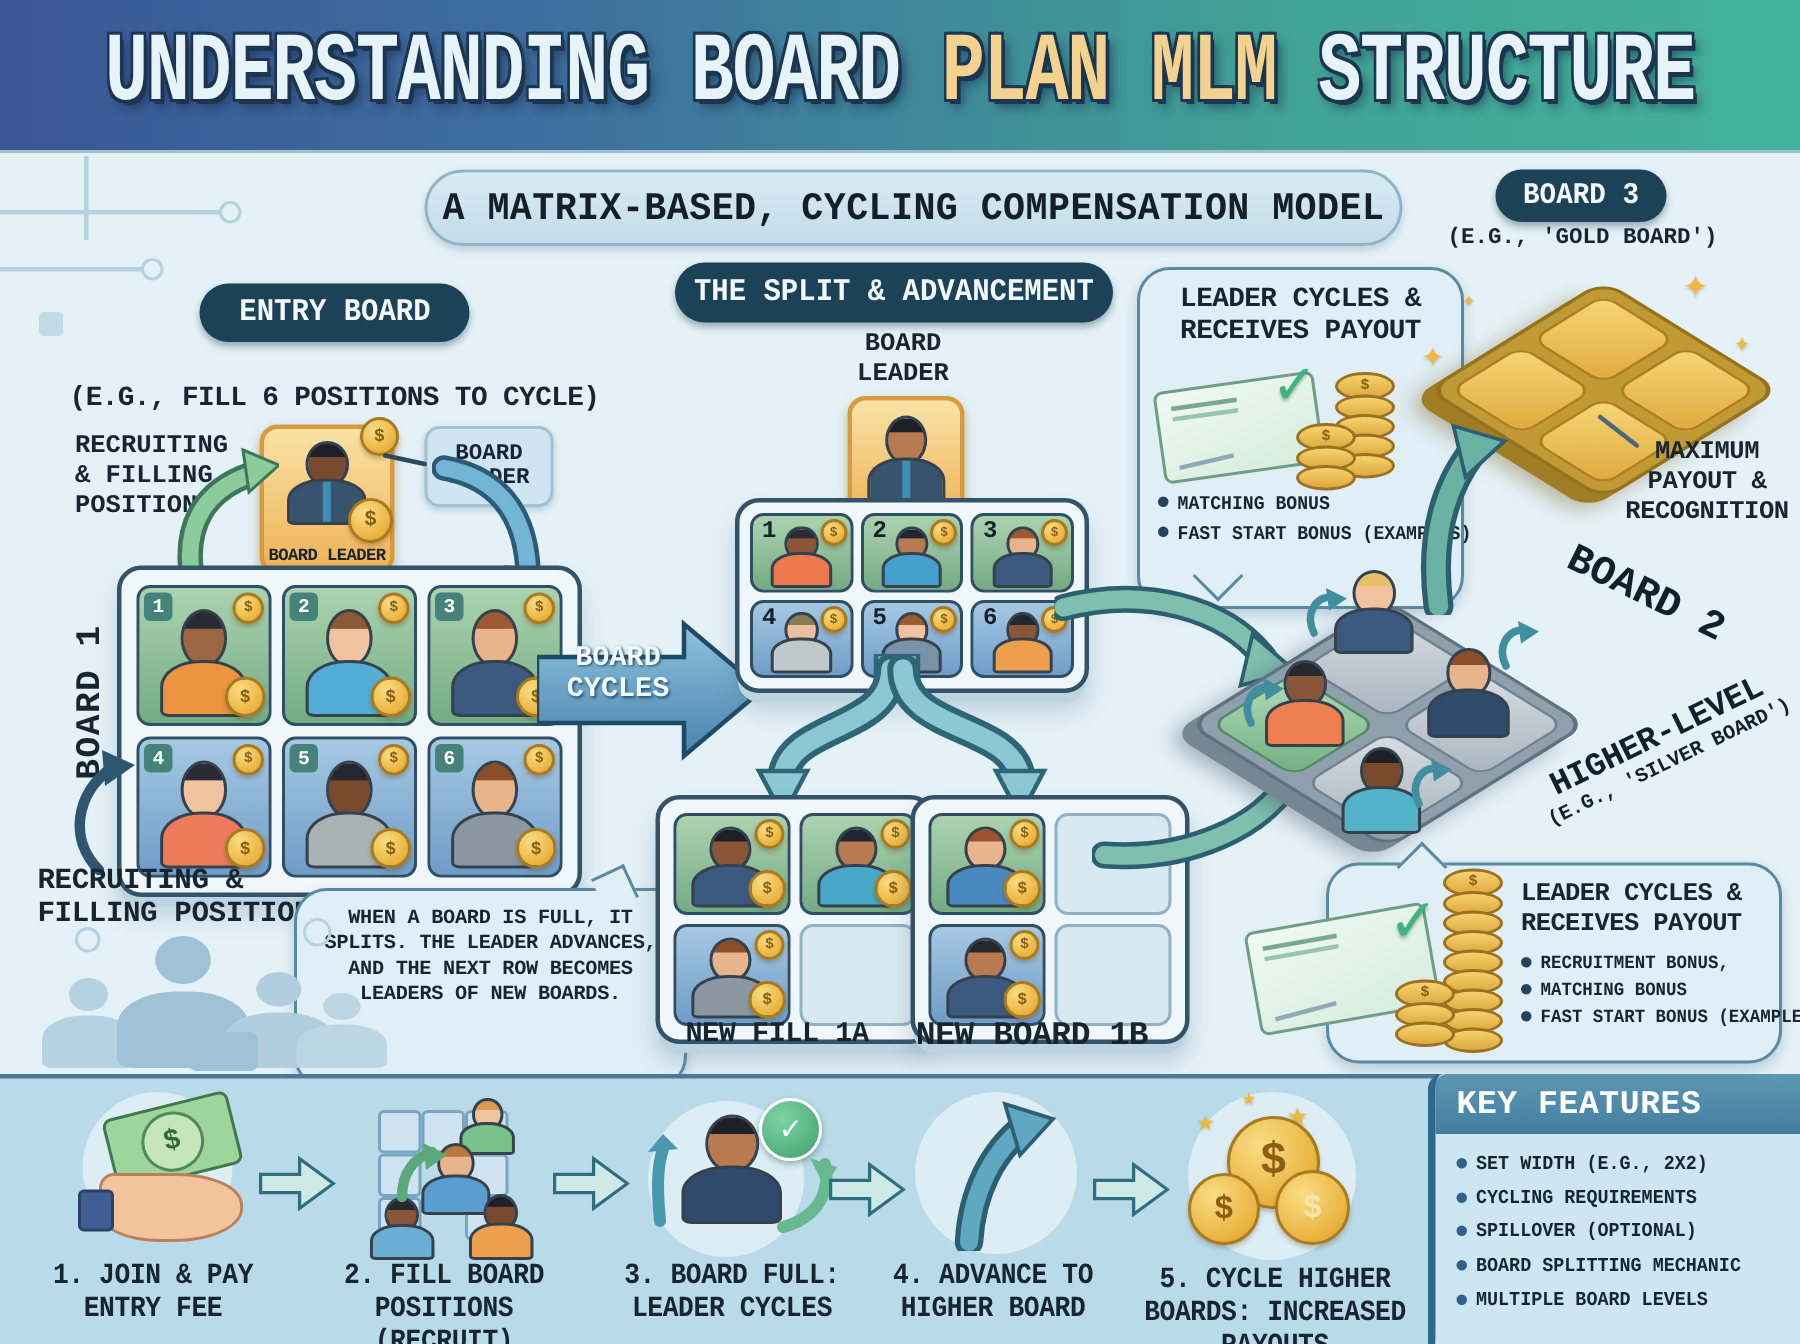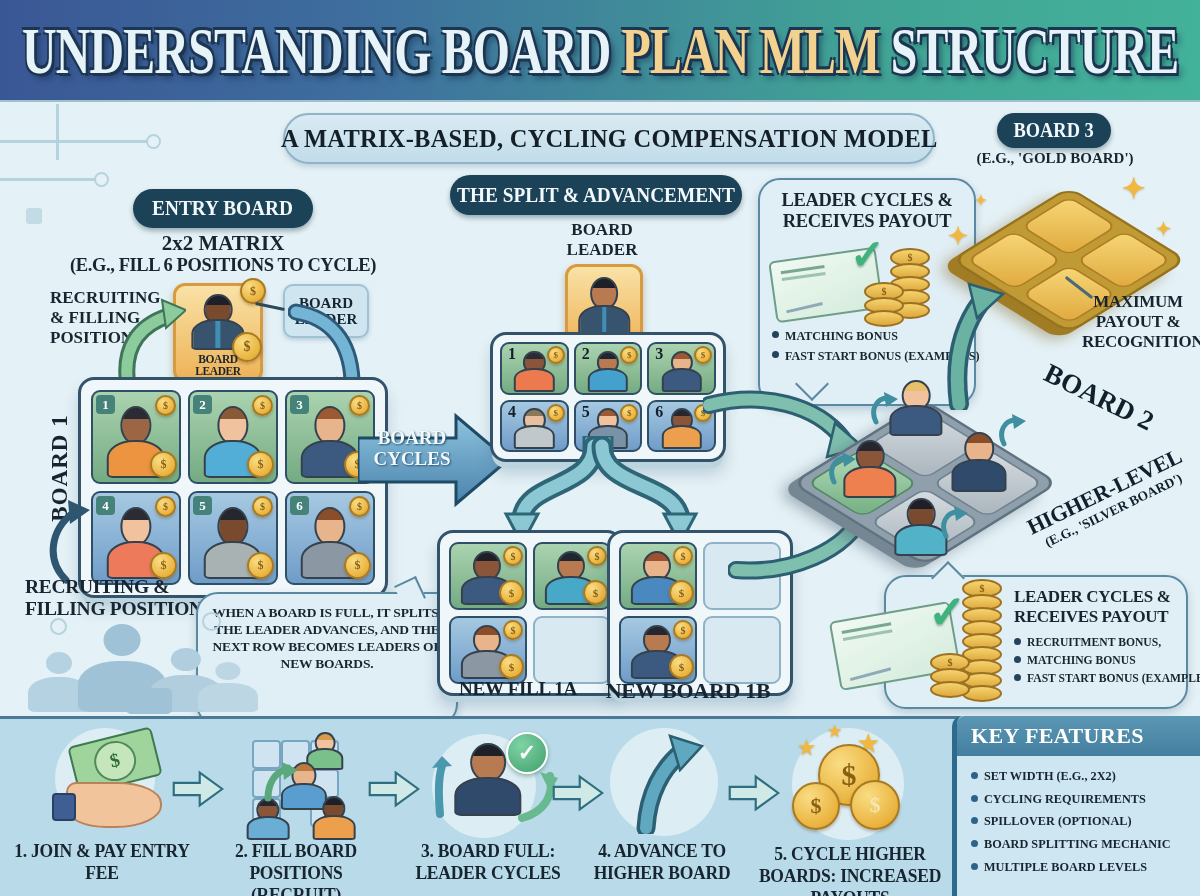--- a/index.html
+++ b/index.html
@@ -1,17 +1,17 @@
 <!DOCTYPE html>
 <html><head>
 <meta charset="utf-8">
 <style>
   html,body{margin:0;padding:0;}
   .canvas{position:relative;width:1200px;height:896px;overflow:hidden;
-    font-family:Liberation Serif, serif;font-weight:700;color:#172530;
+    font-family:Liberation Mono, monospace;font-weight:700;color:#172530;
     background:#e4f1f6;}
   .abs{position:absolute;}
   .ctr{text-align:center;}
   .dec{position:absolute;pointer-events:none;}
 
   
   .header{left:0;top:0;width:1200px;height:100px;
     background:linear-gradient(90deg,#3a5795 0%,#3e6e9e 30%,#41a395 72%,#43b29a 100%);
     display:flex;align-items:center;justify-content:center;
     border-bottom:2px solid #9fc0cc;}
@@ -158,21 +158,20 @@
   <div class="dec cirdot" style="left:94px;top:172px;width:11px;height:11px;"></div>
   <div class="dec" style="left:26px;top:208px;width:16px;height:16px;background:#c3dbe4;border-radius:3px;"></div>
 
   <div class="abs subpill" style="left:283px;top:113px;width:648px;height:47px;">
     <span>A MATRIX-BASED, CYCLING COMPENSATION MODEL</span>
   </div>
 
   <div class="abs badge" style="left:133px;top:189px;width:180px;height:39px;font-size:21px;">
     <span>ENTRY BOARD</span>
   </div>
-  <div class="abs ctr" style="left:55px;top:231px;width:336px;font-size:21px;">2x2 MATRIX</div>
   <div class="abs ctr" style="left:40px;top:255px;width:366px;font-size:18.5px;letter-spacing:-.4px;">(E.G., FILL 6 POSITIONS TO CYCLE)</div>
 
   <div class="abs" style="left:50px;top:288px;width:122px;font-size:17px;line-height:1.18;">RECRUITING &amp; FILLING POSITIONS</div>
 
   <div class="abs gold-card" style="left:173px;top:283px;width:84px;height:94px;">
     <div class="avatar lead" style="left:14px;top:6px;width:56px;height:58px;--skin:#7a4a2e;--hair:#1f1f28;--shirt:#37536e;"></div>
     <span class="coin" style="right:-6px;top:-8px;width:22px;height:22px;font-size:12px;"></span>
     <span class="coin" style="right:-2px;top:46px;width:26px;height:26px;font-size:14px;"></span>
     <div class="ctr" style="position:absolute;bottom:3px;left:0;width:100%;font-size:11.5px;letter-spacing:-.4px;">BOARD LEADER</div>
   </div>

